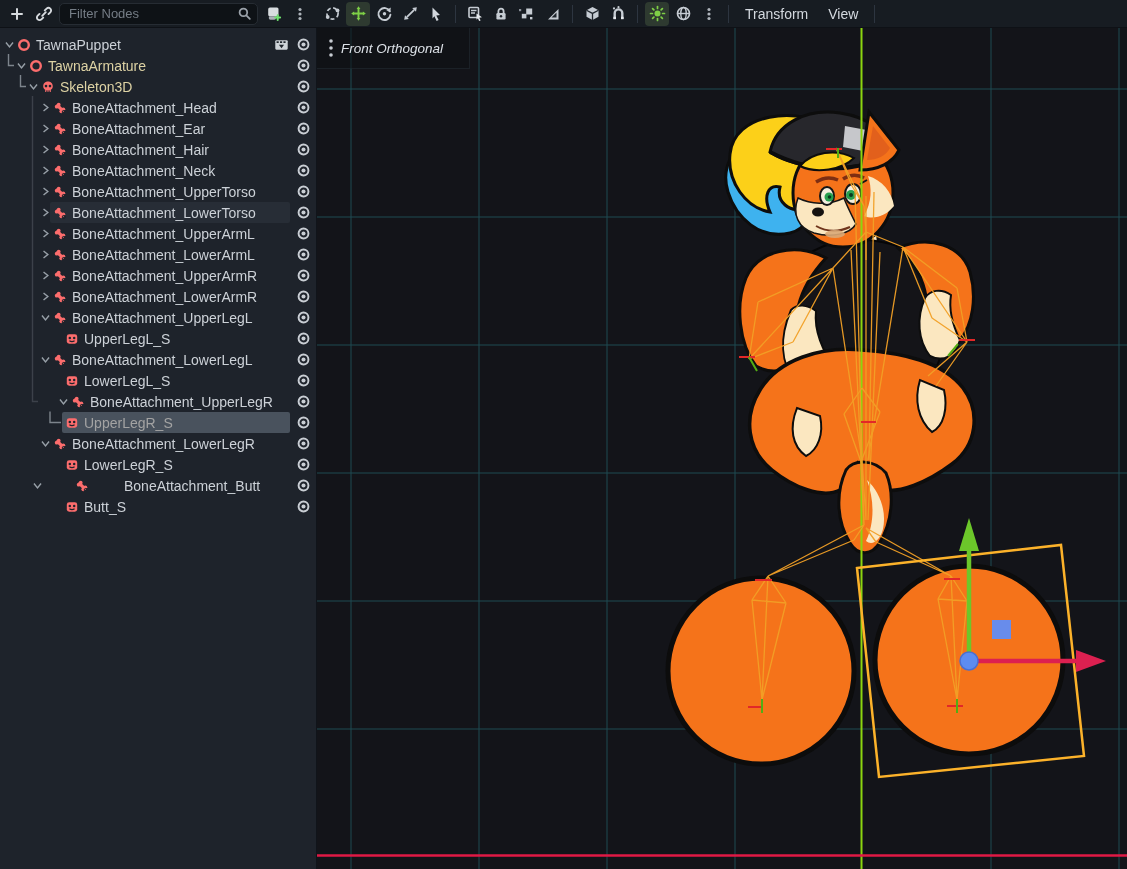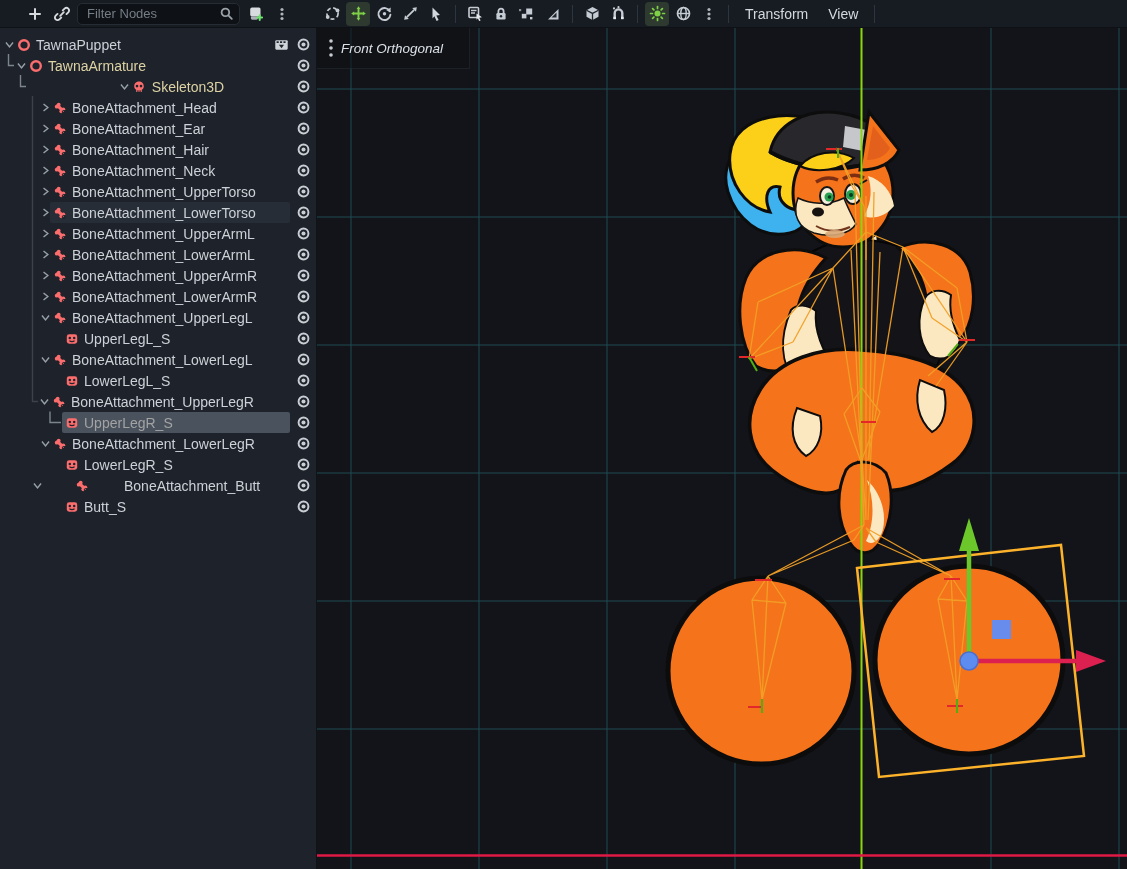--- a/index.html
+++ b/index.html
@@ -1,20 +1,20 @@
 <!DOCTYPE html>
 <html><head>
 <meta charset="utf-8">
 <style>
   html,body{margin:0;padding:0;width:1127px;height:869px;overflow:hidden;background:#171c22;
     font-family:"Liberation Sans",sans-serif;-webkit-font-smoothing:antialiased;}
   *{box-sizing:border-box;}
   
   .topbar{height:28px;display:flex;align-items:stretch;background:#171c22;border-bottom:1px solid #0e1116;}
-  .dock-toolbar{width:317px;display:flex;align-items:center;gap:3px;padding:0 23px;flex:none;}
+  .dock-toolbar{width:317px;display:flex;align-items:center;gap:3px;padding:0 5px;flex:none;}
   .ibtn{width:24px;height:24px;border:none;background:transparent;border-radius:4px;display:flex;
     align-items:center;justify-content:center;padding:0;cursor:pointer;flex:none;}
   .ibtn.active{background:#2e3a30;}
   .filterwrap{position:relative;flex:1;height:22px;}
   .filterwrap input{width:100%;height:22px;background:#0e1216;border:1px solid #262c33;border-radius:5px;
     color:#cfd4da;font-size:13px;padding:0 26px 0 9px;outline:none;font-family:"Liberation Sans",sans-serif;}
   .filterwrap input::placeholder{color:#757d86;}
   .filterwrap .mag{position:absolute;right:6px;top:3px;}
   .vp-toolbar{flex:1;display:flex;align-items:center;gap:2px;padding:0 3px;}
   .sep{width:1px;height:18px;background:#2d3540;margin:0 5px;flex:none;}
@@ -257,21 +257,21 @@
             <svg width="14" height="14" viewBox="0 0 14 14">
               <circle cx="7" cy="7" r="4.8" fill="none" stroke="#fc6d6d" stroke-width="2.4"></circle>
             </svg>
           </span>
           <span class="lbl">TawnaArmature</span>
           <span class="eye"><svg width="15" height="15" viewBox="0 0 14 14">
               <circle cx="7" cy="7" r="4.6" fill="none" stroke="#c9ced4" stroke-width="1.8"></circle>
               <circle cx="7" cy="7" r="1.9" fill="#c9ced4"></circle>
             </svg></span>
         </div>
-        <div class="trow warning" style="padding-left: 27px; justify-content: center;">
+        <div class="trow warning" style="padding-left: 27px;">
           <div class="hl" style="left: 38px;"></div>
           <span class="arrow">
             <svg width="11" height="11" viewBox="0 0 14 14">
               <path d="M2.5,4.5 L7,10 L11.5,4.5" stroke="#98a0a8" stroke-width="1.8" fill="none"></path>
             </svg>
           </span>
           <span class="nicon">
             <svg width="14" height="14" viewBox="0 0 14 14">
               <path d="M7,1.6 C4,1.6 2.2,3.8 2.2,6.3 C2.2,8 3.2,9.2 4.2,9.8 L4.2,12 L9.8,12 L9.8,9.8 C10.8,9.2 11.8,8 11.8,6.3 C11.8,3.8 10,1.6 7,1.6 Z" fill="#fc6d6d"></path>
               <circle cx="5" cy="6.1" r="1.3" fill="#1e232b"></circle>
@@ -588,21 +588,21 @@
               <circle cx="9.2" cy="6" r="1.25" fill="#1e232b"></circle>
               <path d="M4.4,8.7 Q7,10.5 9.6,8.7" stroke="#1e232b" stroke-width="1.2" fill="none"></path>
             </svg>
           </span>
           <span class="lbl">LowerLegL_S</span>
           <span class="eye"><svg width="15" height="15" viewBox="0 0 14 14">
               <circle cx="7" cy="7" r="4.6" fill="none" stroke="#c9ced4" stroke-width="1.8"></circle>
               <circle cx="7" cy="7" r="1.9" fill="#c9ced4"></circle>
             </svg></span>
         </div>
-        <div class="trow" style="padding-left: 38px;">
+        <div class="trow" style="padding-left: 57px;">
           <div class="hl" style="left: 50px;"></div>
           <span class="arrow">
             <svg width="11" height="11" viewBox="0 0 14 14">
               <path d="M2.5,4.5 L7,10 L11.5,4.5" stroke="#98a0a8" stroke-width="1.8" fill="none"></path>
             </svg>
           </span>
           <span class="nicon">
             <svg width="14" height="14" viewBox="0 0 14 14">
               <path d="M4.6,4.6 L9.4,9.4" stroke="#fc6d6d" stroke-width="3.2" stroke-linecap="round"></path>
               <circle cx="3.7" cy="5.7" r="1.9" fill="#fc6d6d"></circle>

